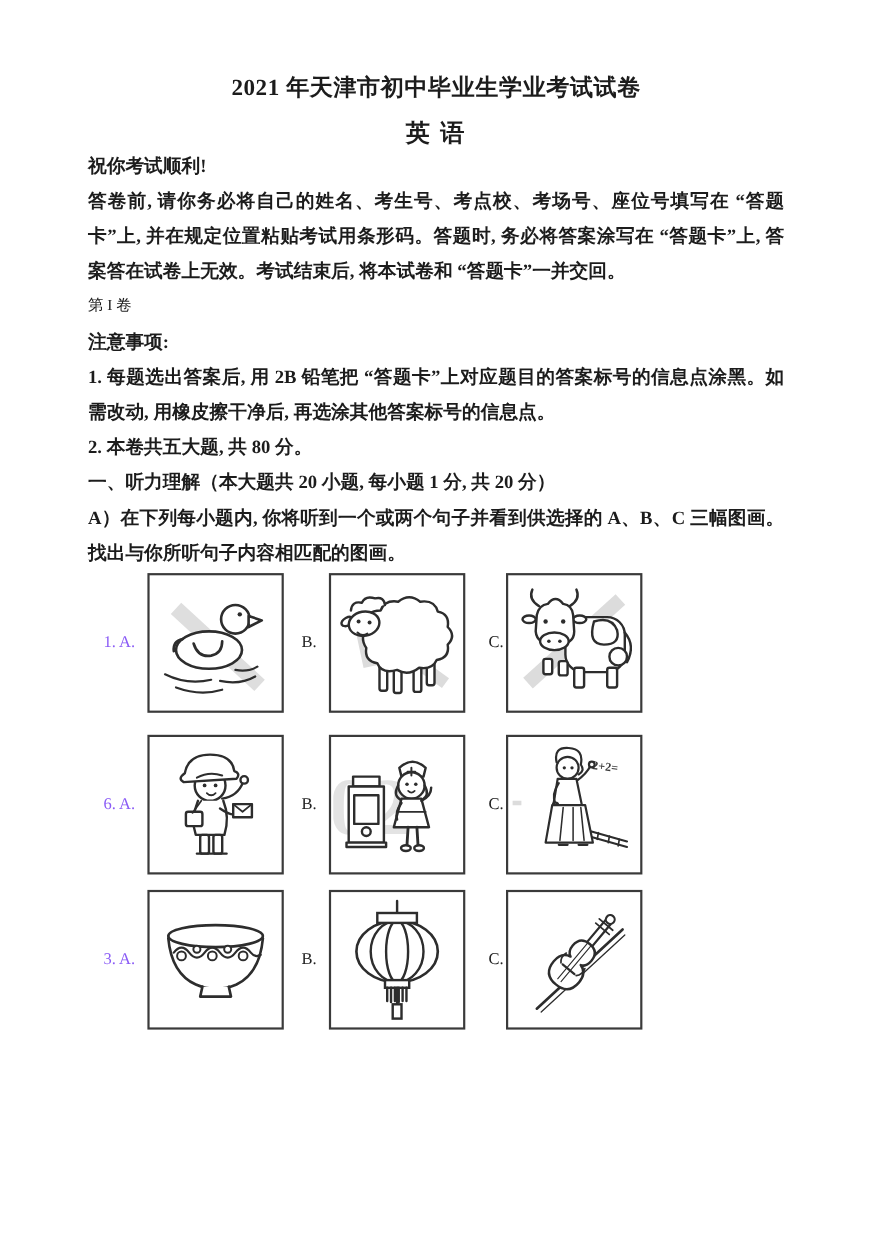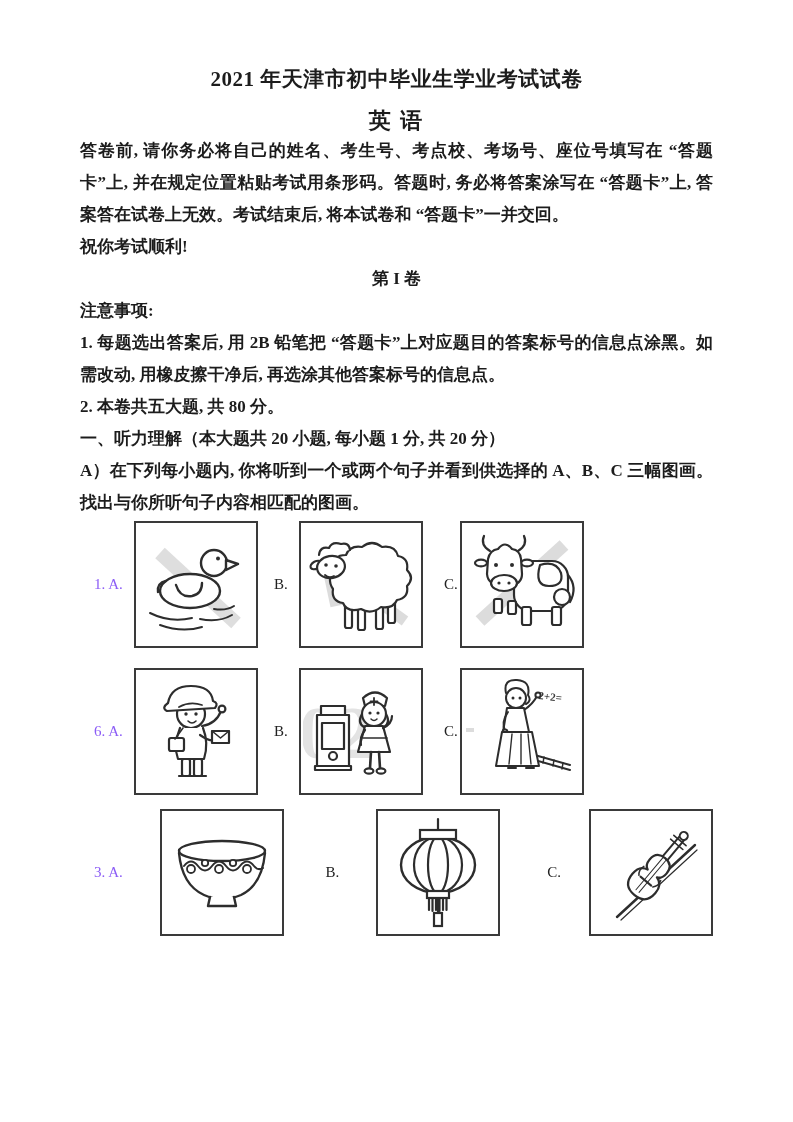--- a/index.html
+++ b/index.html
@@ -7,44 +7,44 @@
        font-family:"Liberation Serif","DejaVu Serif",serif;color:#1c1c1c;}
   .page{position:relative;width:793px;height:1122px;background:#fff;}
   .content{padding:0 80px;}
   .doc-title{margin:64px 0 0;font-size:21px;line-height:30px;font-weight:700;
              text-align:center;letter-spacing:0.5px;}
   .subject{margin:13px 0 0;font-size:22px;line-height:28px;font-weight:700;
            text-align:center;letter-spacing:2px;}
   .para{margin:0;font-size:17px;line-height:32px;font-weight:700;
         text-align:justify;}
   .para.first{margin-top:10px;}
-  .center-line{margin:0;font-size:17px;line-height:32px;font-weight:700;text-align:center;}
+  .center-line{margin:0;font-size:14px;line-height:32px;font-weight:400;}
   .q-row{display:flex;align-items:center;padding-left:14px;}
   .q-row.r1{margin-top:2px;}
   .q-row.r2{margin-top:20px;}
-  .q-row.r3{margin-top:14px;justify-content:space-between;}
+  .q-row.r3{margin-top:14px;}
   .q-label{width:40px;flex:0 0 40px;font-size:15px;font-weight:400;color:#8b5cf6;}
   .opt-label{flex:0 0 25px;width:25px;font-size:15px;font-weight:400;color:#222;}
   .opt-label.b{margin-left:16px;}
   .opt-label.c{margin-left:21px;flex-basis:16px;width:16px;}
   .img-box{flex:0 0 120px;width:120px;height:123px;border:2px solid #3a3a3a;
            background:#fff;display:flex;align-items:center;justify-content:center;
            overflow:hidden;}
   svg{display:block;}
 </style>
 </head>
 <body>
 
 <div class="page">
   <div class="content">
     <h1 class="doc-title">2021 年天津市初中毕业生学业考试试卷</h1>
     <h2 class="subject">英 语</h2>
 
+    <p class="para">祝你考试顺利!</p>
     <p class="para">答卷前, 请你务必将自己的姓名、考生号、考点校、考场号、座位号填写在 “答题卡”上, 并在规定位置粘贴考试用条形码。答题时, 务必将答案涂写在 “答题卡”上, 答案答在试卷上无效。考试结束后, 将本试卷和 “答题卡”一并交回。</p>
-    <p class="para">祝你考试顺利!</p>
 
     <p class="center-line">第 I 卷</p>
 
     <p class="para">注意事项:</p>
     <p class="para">1. 每题选出答案后, 用 2B 铅笔把 “答题卡”上对应题目的答案标号的信息点涂黑。如需改动, 用橡皮擦干净后, 再选涂其他答案标号的信息点。</p>
     <p class="para">2. 本卷共五大题, 共 80 分。</p>
 
     <p class="para">一、听力理解（本大题共 20 小题, 每小题 1 分, 共 20 分）</p>
     <p class="para">A）在下列每小题内, 你将听到一个或两个句子并看到供选择的 A、B、C 三幅图画。找出与你所听句子内容相匹配的图画。</p>
 

